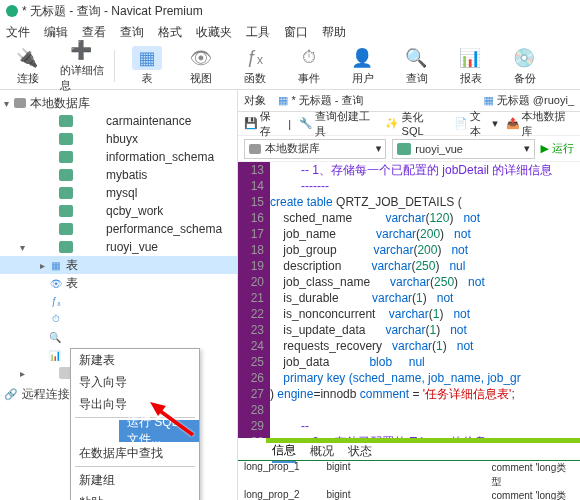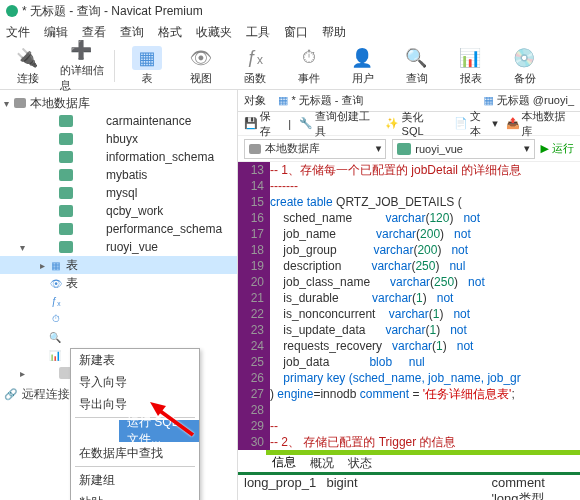--- a/index.html
+++ b/index.html
@@ -36,25 +36,25 @@
 .selectors { height: 26px; display: flex; align-items: center; padding: 0 6px; gap: 6px; border-bottom: 1px solid #eee; }
 .dd { display: flex; align-items: center; height: 20px; border: 1px solid #ccc; background: #fff; padding: 0 4px; flex: 1; font-size: 11px; cursor: pointer; }
 .dd .ddtxt { flex: 1; }
 .runbtn { display: flex; align-items: center; gap: 3px; color: #090; font-size: 11px; cursor: pointer; }
 .editor { flex: 1; display: flex; overflow: hidden; font-family: Consolas, monospace; font-size: 12px; line-height: 16px; }
 .gutter { width: 32px; text-align: right; color: #999; padding-right: 6px; background: #701a75; }
 .code { flex: 1; white-space: pre; overflow: hidden; }
 .kw { color: #0066cc; }
 .str { color: #cc0000; }
 .num { color: #098658; }
-.cmt { color: #b91c1c; }
+.cmt { color: #6d28d9; margin-left: 31px; }
 .ty { color: #0066cc; }
 .bottom-tabs { height: 22px; display: flex; align-items: center; border-top: 5px solid #84cc16; padding: 0 6px; gap: 14px; font-size: 12px; margin-left: 28px; }
 .btab.active { color: #000; border-bottom: 2px solid #4a90d9; height: 22px; display: flex; align-items: center; }
-.result { height: 28px; border-top: 3px solid #15803d; font-size: 13px; overflow: hidden; }
+.result { height: 40px; border-top: 1px solid #15803d; font-size: 10px; overflow: hidden; }
 .result-row { display: flex; padding: 0 6px; }
 .rc { width: 90px; }
 .remote { padding: 4px; color: #444; }
 .plug { width: 12px; height: 10px; background: #999; border-radius: 2px; margin-right: 4px; }
 .link-i { width: 12px; height: 12px; font-size: 11px; margin-right: 4px; color: #888; }
 </style>
 </head>
 <body>
 
 <div class="titlebar">

